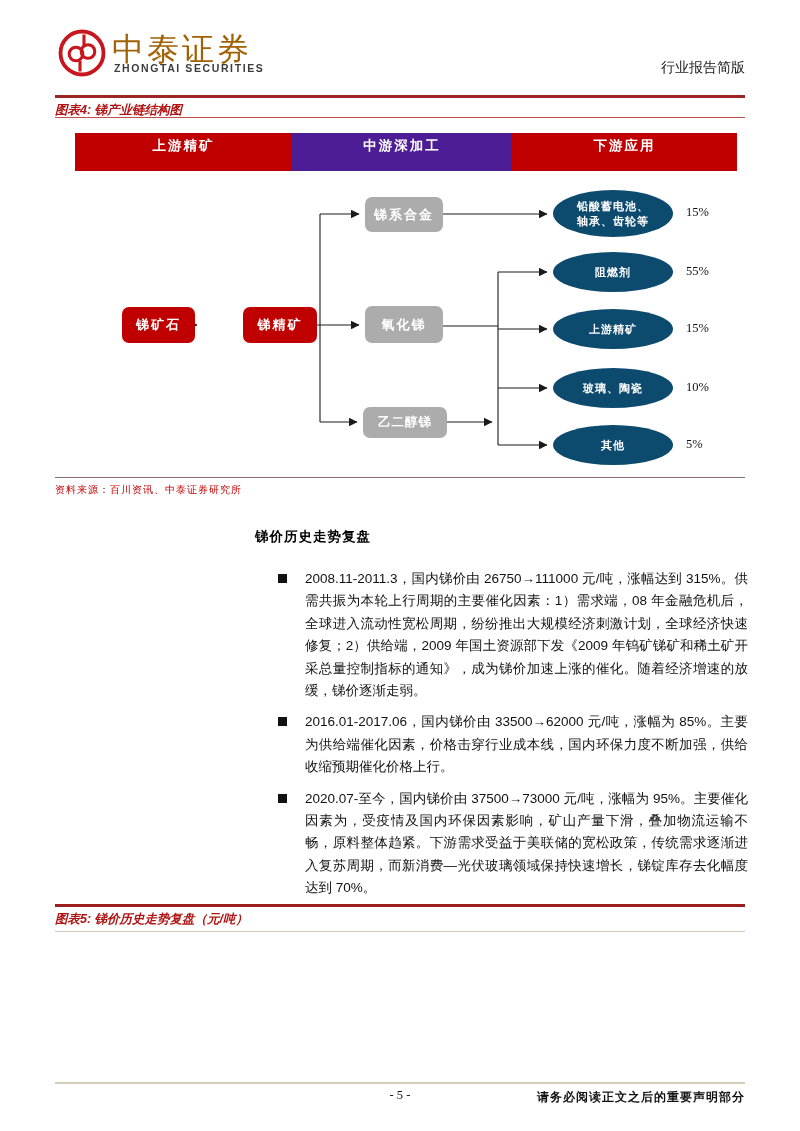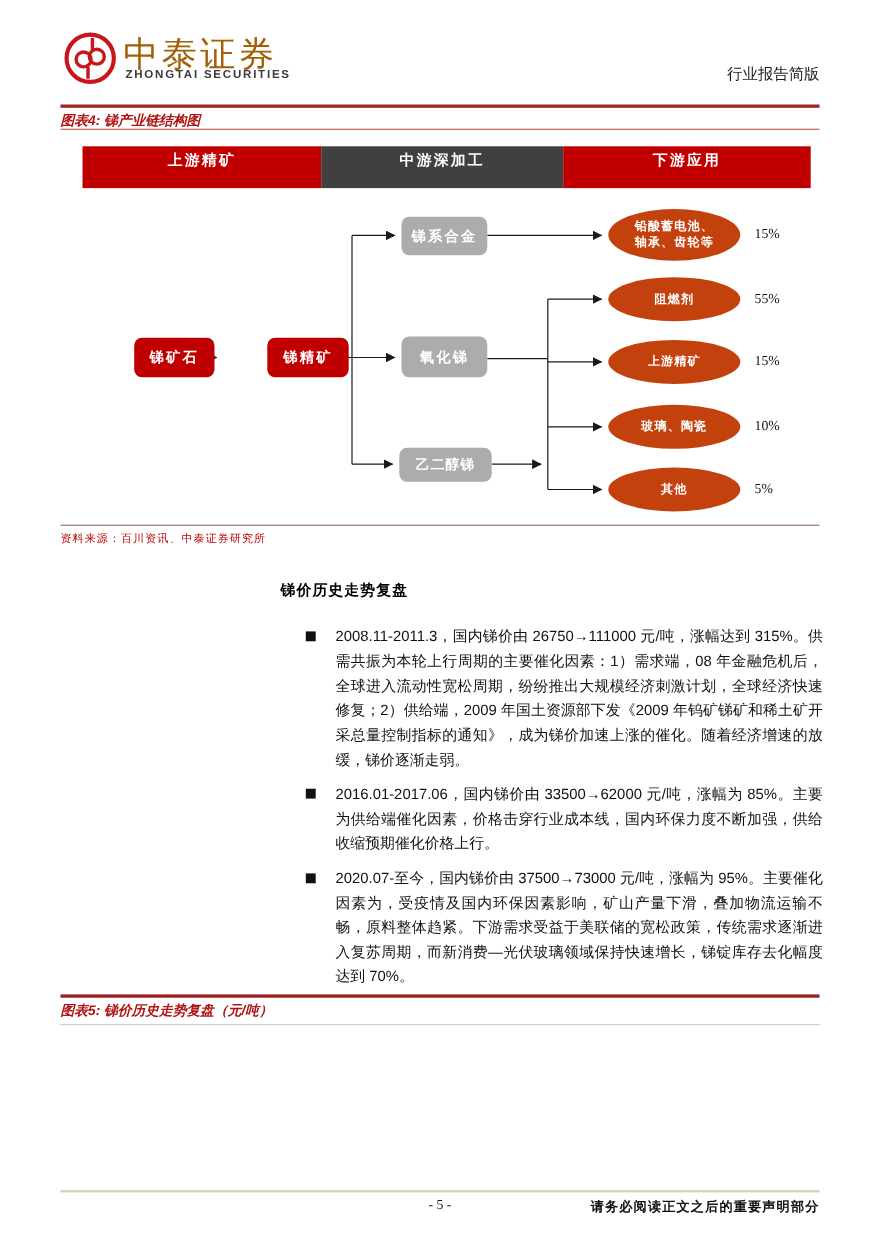--- a/index.html
+++ b/index.html
@@ -25,35 +25,35 @@
   .fig4-caption { top:102px; }
   .fig4-rule { position:absolute; left:55px; right:55px; top:117px; height:1px; background:#c0504d; }
   .fig5-rule-top { position:absolute; left:55px; right:55px; top:904px; height:3px; background:#9c1f1f; }
   .fig5-caption { top:911px; }
   .fig5-rule-bottom { position:absolute; left:55px; right:55px; top:931px; height:1px; background:#cfc7b8; }
 
   
   .colbar-seg { position:absolute; top:133px; height:38px; color:#ffffff; font-size:13.5px;
                 font-weight:700; text-align:center; line-height:25px; letter-spacing:2px; }
   .seg-up   { left:75px;  width:217px; background:#c00000; }
-  .seg-mid  { left:292px; width:220px; background:#404040; }
+  .seg-mid  { left:292px; width:220px; background:#4c1d95; }
   .seg-down { left:512px; width:225px; background:#c00000; }
 
   .node { position:absolute; color:#ffffff; font-weight:700; text-align:center;
           border-radius:7px; display:flex; align-items:center; justify-content:center;
           letter-spacing:2px; font-size:13px; }
   .node-red  { background:#c00000;margin-left:40px; }
   .node-gray { background:#acacac; }
   .n-ore    { left:82px;  top:307px; width:73px; height:36px; }
   .n-conc   { left:203px; top:307px; width:74px; height:36px; }
   .n-alloy  { left:365px; top:197px; width:78px; height:35px; }
   .n-oxide  { left:365px; top:306px; width:78px; height:37px; }
   .n-glycol { left:363px; top:407px; width:84px; height:31px; letter-spacing:1px; font-size:12.5px; }
 
-  .oval { position:absolute; left:553px; width:120px; background:#c2410c; color:#ffffff;
+  .oval { position:absolute; left:553px; width:120px; background:#0c4a6e; color:#ffffff;
           border-radius:50%; display:flex; flex-direction:column; align-items:center;
           justify-content:center; font-size:11px; font-weight:700; line-height:15px;
           letter-spacing:1px; text-align:center; }
   .o1 { top:190px; height:47px; }
   .o2 { top:252px; height:40px; }
   .o3 { top:309px; height:40px; }
   .o4 { top:368px; height:40px;justify-content:center; }
   .o5 { top:425px; height:40px; }
 
   .pct { position:absolute; left:686px; width:50px; height:16px; font-family:"Liberation Serif", serif;

